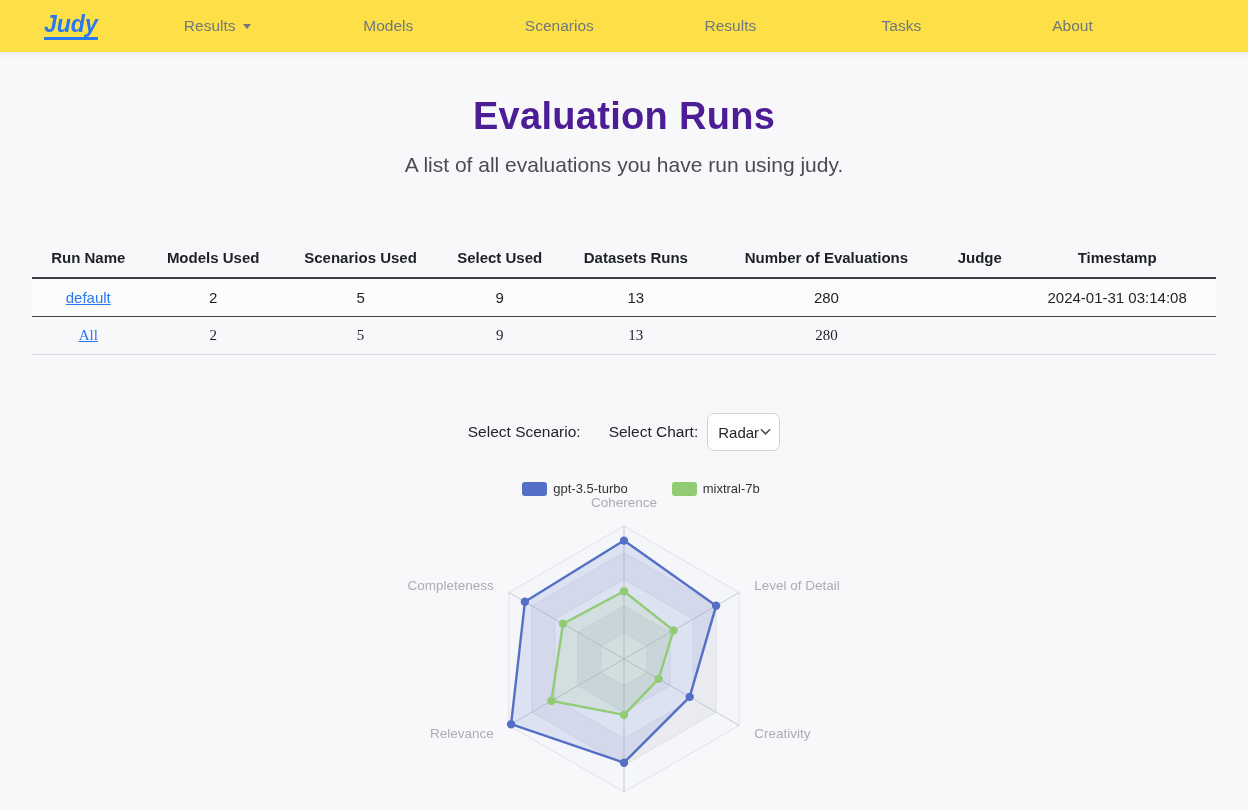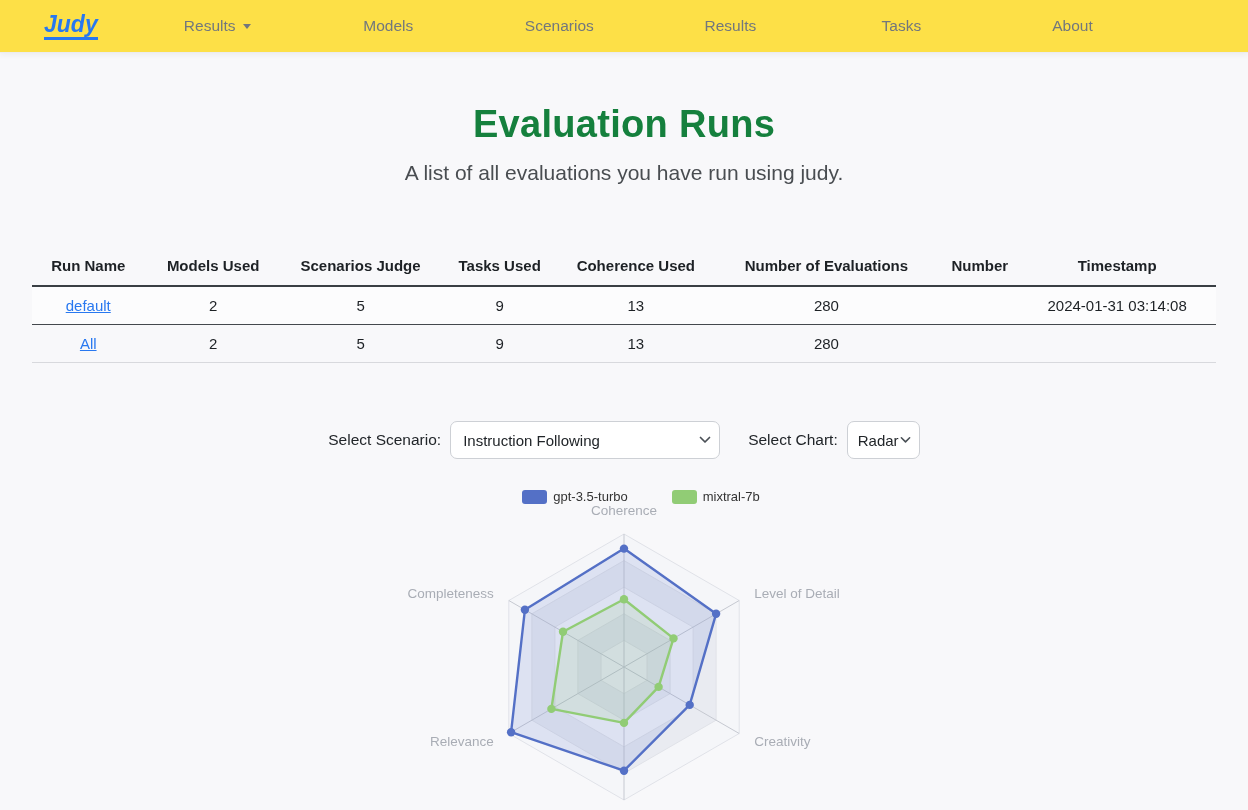--- a/index.html
+++ b/index.html
@@ -30,35 +30,35 @@
     text-decoration:none; cursor:pointer; white-space:nowrap;
   }
   .caret {
     display:inline-block; margin-left:7px; vertical-align:2px;
     border-left:4.5px solid transparent; border-right:4.5px solid transparent;
     border-top:5px solid #72777d;
   }
   
   .hero { text-align:center; padding-top:42px; }
   .hero h1 {
-    margin:8px; font-size:38px; font-weight:600; color:#15803d;
+    margin:0; font-size:38px; font-weight:600; color:#4c1d95;
     letter-spacing:0.3px;
   }
   .hero p { margin:15px 0 0 0; font-size:21px; color:#494d51; }
   
   .table-wrap { margin:64px 32px 0 32px; }
   table { width:100%; border-collapse:collapse; font-size:15px; }
   th {
     font-weight:bold; text-align:center; padding:8px 6px 11px 6px;
     border-bottom:2px solid #3a3f44; color:#1d2125; white-space:nowrap;
   }
   td { text-align:center; padding:10px 6px; color:#1d2125; }
   tbody tr.striped { background:rgba(255,255,255,0.55); }
   tbody tr.dark-sep { border-bottom:1px solid #44484d; }
-  tbody tr.light-sep { border-bottom:1px solid #d8d9dd; }
+  tbody tr.light-sep { border-bottom:1px solid #d8d9dd;font-family:Liberation Serif, serif; }
   a.run-link { color:#2878f0; text-decoration:underline; cursor:pointer; }
   
   .controls {
     margin-top:58px; display:flex; justify-content:center; align-items:center;
   }
   .controls label { font-size:15.5px; color:#212529; }
   .select-wrap { position:relative; display:inline-block; margin-left:9px; }
   .select-wrap select {
     appearance:none; -webkit-appearance:none; -moz-appearance:none;
     background:#ffffff; border:1px solid #cdd0d5; border-radius:7px;
@@ -114,25 +114,25 @@
         <col style="width:10.2%">
           <col style="width:12.8%">
           <col style="width:19.4%">
         <col style="width:6.5%">
           <col style="width:16.7%">
       </colgroup>
       <thead>
           <tr id="table-head-row">
             <th>Run Name</th>
             <th>Models Used</th>
-            <th>Scenarios Judge</th>
-            <th>Tasks Used</th>
-            <th>Coherence Used</th>
+            <th>Scenarios Used</th>
+            <th>Select Used</th>
+            <th>Datasets Runs</th>
             <th>Number of Evaluations</th>
-            <th>Number</th>
+            <th>Judge</th>
             <th>Timestamp</th>
           </tr>
         </thead>
       <tbody id="table-body">
           <tr class="striped dark-sep">
             <td><a class="run-link">default</a></td>
             <td>2</td>
             <td>5</td>
             <td>9</td>
             <td>13</td>
@@ -149,26 +149,20 @@
             <td>280</td>
             <td></td>
             <td></td>
           </tr>
         </tbody>
     </table>
   </div>
 
   <div class="controls">
     <label>Select Scenario:</label>
-    <span class="select-wrap sel-scenario">
-      <select id="scenario-select"><option>Instruction Following</option></select>
-      <svg class="chev" width="12" height="8" viewBox="0 0 12 8">
-          <polyline points="1.5,1.5 6,6 10.5,1.5" fill="none" stroke="#4a5056" stroke-width="1.7" stroke-linecap="round" stroke-linejoin="round"></polyline>
-        </svg>
-    </span>
     <label class="chart-label-gap">Select Chart:</label>
     <span class="select-wrap sel-chart">
       <select id="chart-select"><option>Radar</option></select>
       <svg class="chev" width="11" height="8" viewBox="0 0 12 8">
           <polyline points="1.5,1.5 6,6 10.5,1.5" fill="none" stroke="#4a5056" stroke-width="1.7" stroke-linecap="round" stroke-linejoin="round"></polyline>
         </svg>
     </span>
   </div>
 
   <div class="legend" id="legend">

